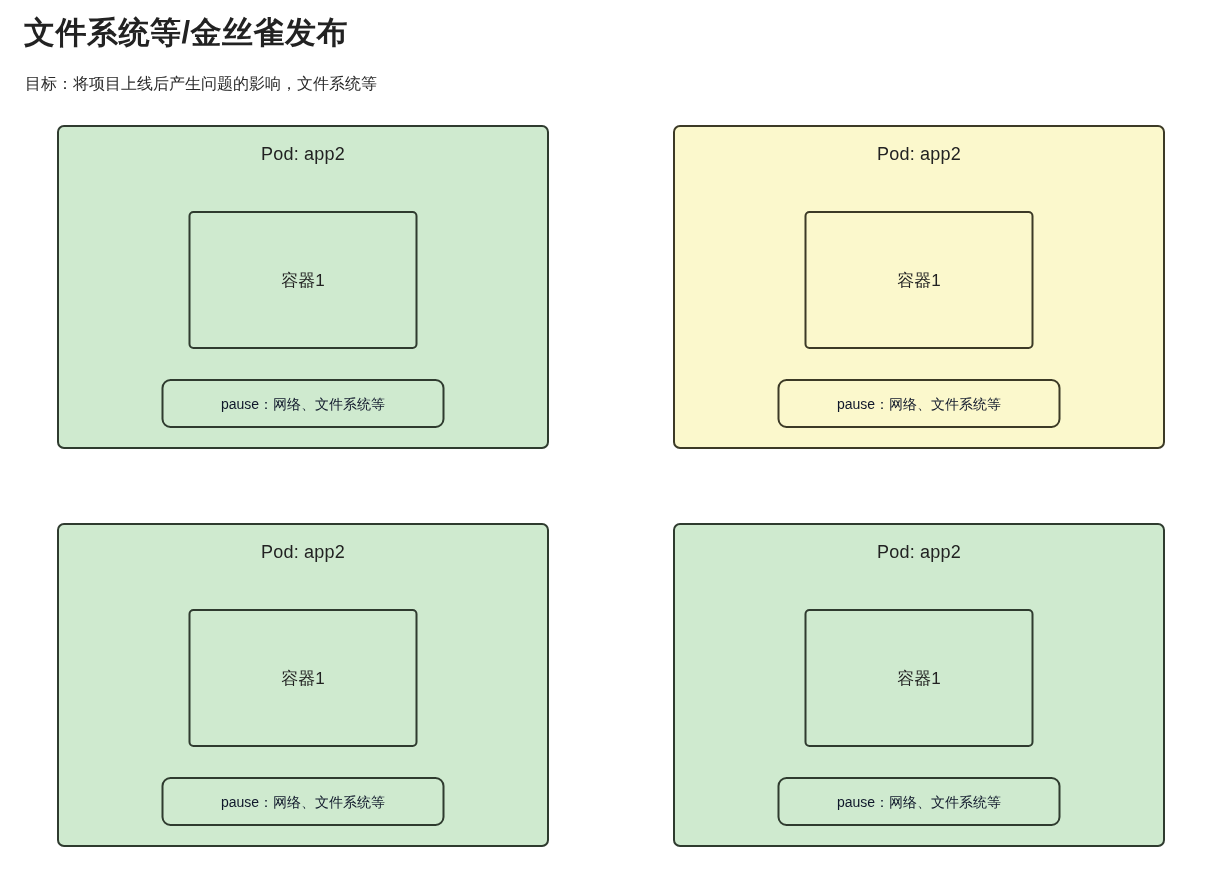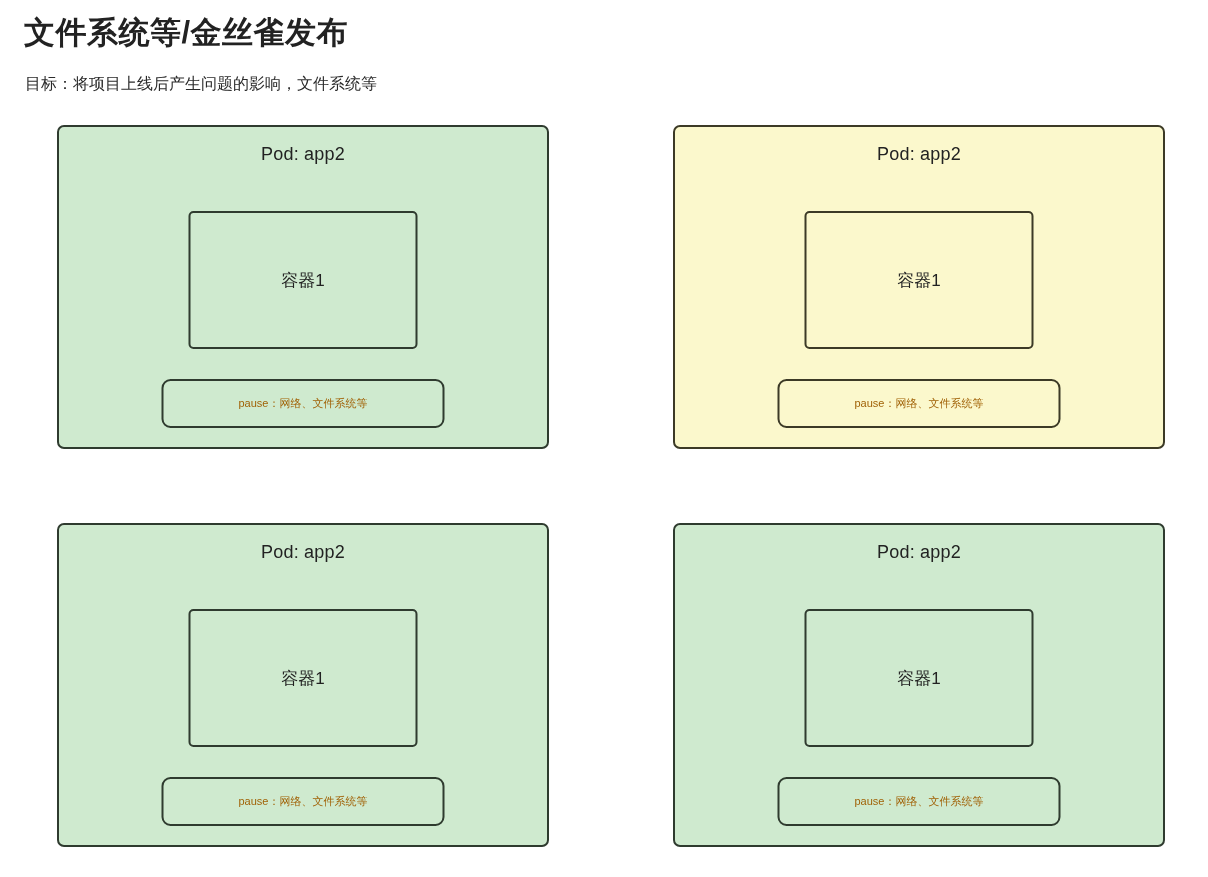--- a/index.html
+++ b/index.html
@@ -121,23 +121,23 @@
     background: transparent;
     box-sizing: border-box;
     display: flex;
     align-items: center;
     justify-content: center;
   }
   .pod.green .pause-box { border: 2px solid #2f3b2f; }
   .pod.yellow .pause-box { border: 2px solid #3c3a26; }
 
   .pause-label {
-    font-size: 11px;
+    font-size: 14px;
     line-height: 1;
-    color: #a16207;
+    color: #0f172a;
     white-space: nowrap;
   }
 </style>
 </head>
 <body>
 
 <div class="page-title">文件系统等/金丝雀发布</div>
 
 <div class="page-subtitle">目标：将项目上线后产生问题的影响，文件系统等</div>
 

